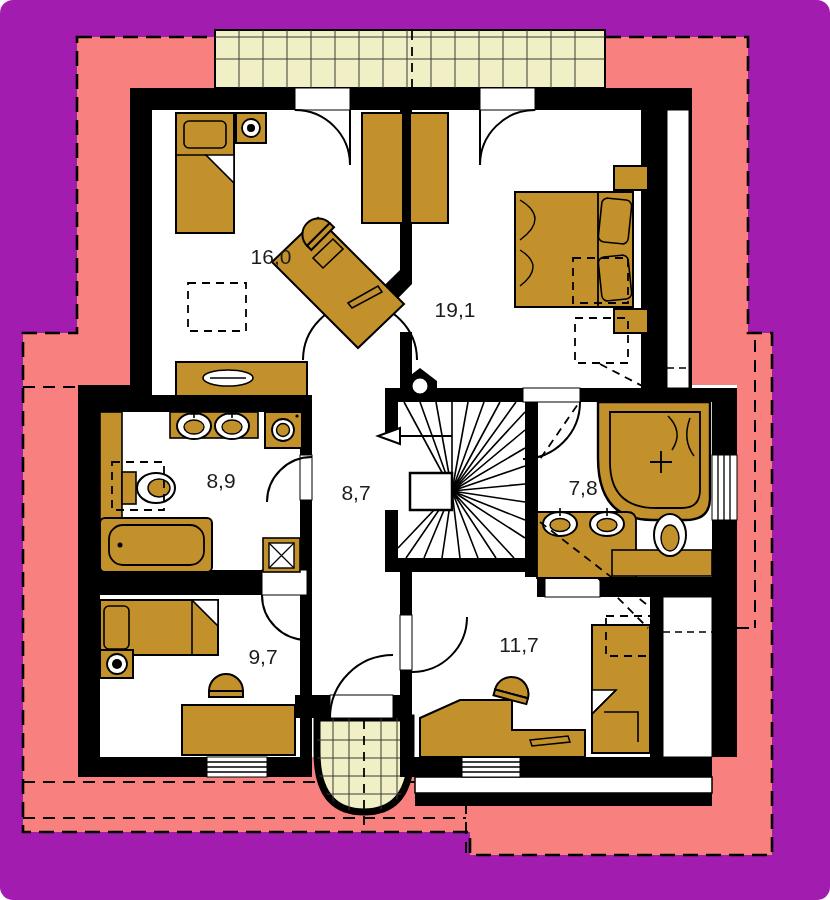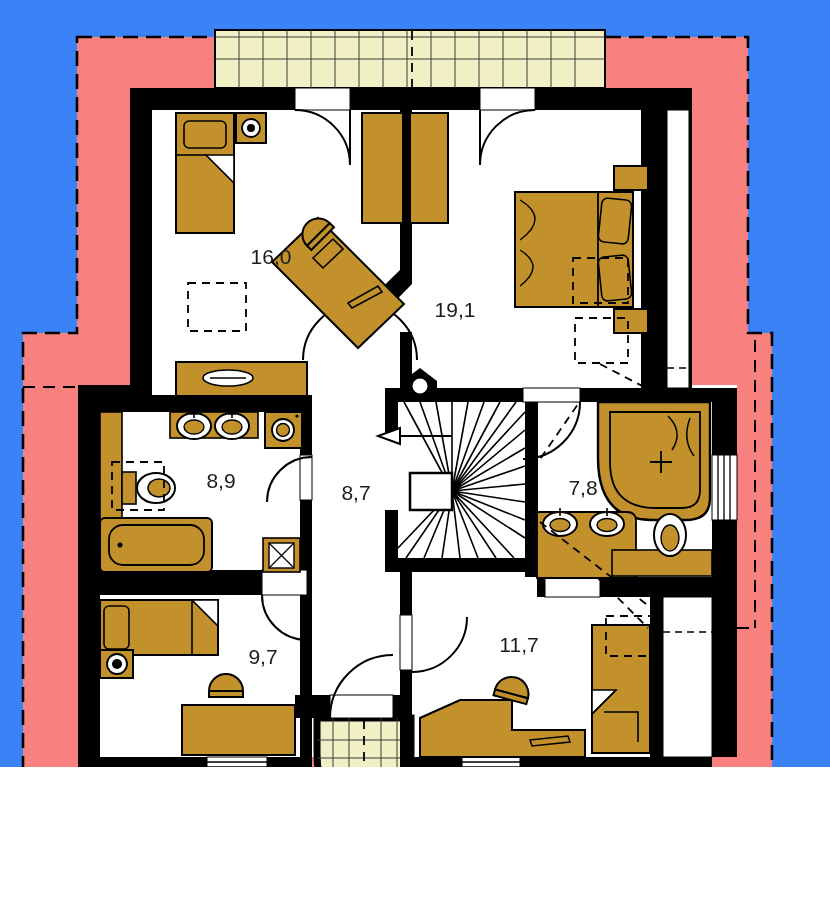--- a/index.html
+++ b/index.html
@@ -1,17 +1,17 @@
 <!DOCTYPE html>
 <html><head>
 <meta charset="utf-8">
 <style>
   html,body{margin:0;padding:0;background:#fff;}
-  .page{width:830px;height:767px;position:relative;background:#3b82f6;overflow:hidden;
-        font-family:"Liberation Sans", sans-serif;}
+  .page{width:830px;height:900px;position:relative;background:#a21caf;overflow:hidden;
+        font-family:"Liberation Sans", sans-serif;border-radius:13px;}
   svg{display:block;}
   .room-label{font-family:"Liberation Sans", sans-serif;font-size:21px;fill:#1c1c1c;}
 </style>
 </head>
 <body>
 
 <div class="page">
 <svg width="830" height="900" viewBox="0 0 830 900">
 
   <defs>

